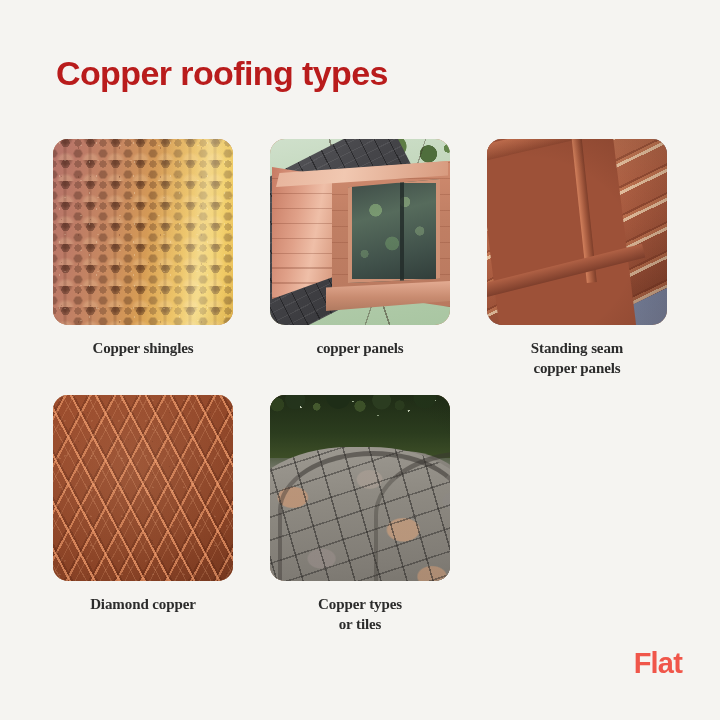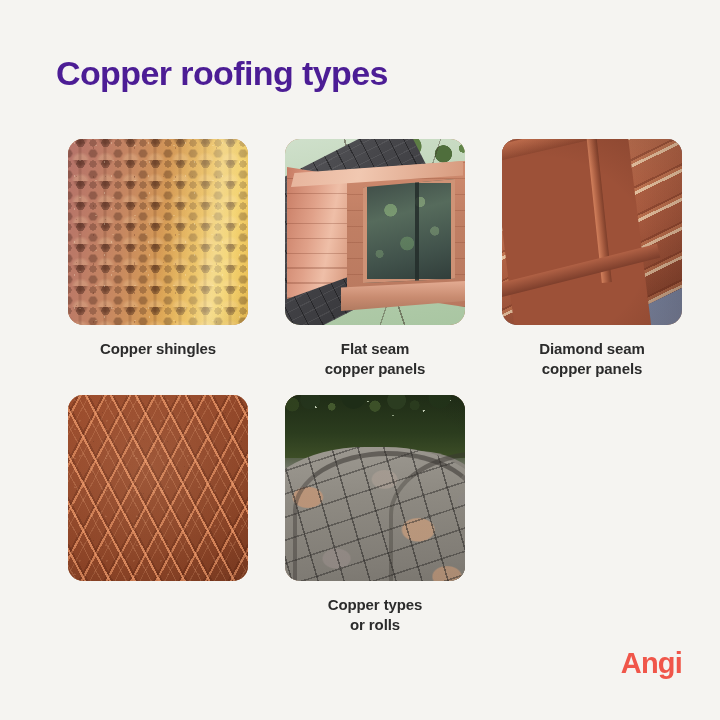--- a/index.html
+++ b/index.html
@@ -22,35 +22,36 @@
   }
 
   
   .title {
     position: absolute;
     left: 56px;
     top: 54px;
     font-size: 34px;
     font-weight: 700;
     letter-spacing: -0.6px;
-    color: #4c1d95;
+    color: #b91c1c;
     line-height: 1.15;
     white-space: nowrap;
   }
 
   
   .grid {
     position: absolute;
-    left: 68px;
+    left: 53px;
     top: 139px;
     width: 615px;
     display: grid;
     grid-template-columns: repeat(3, 180px);
     column-gap: 37px;
     row-gap: 16px;
+    font-family: Liberation Serif, serif;
   }
   .cell {
     width: 180px;
   }
   .thumb {
     position: relative;
     width: 180px;
     height: 186px;
     border-radius: 15px;
     overflow: hidden;
@@ -606,72 +607,72 @@
           <div class="flat-face-front"></div>
           <div class="flat-top"></div>
           <div class="flat-win">
             <div class="flat-win-refl"></div>
             <div class="flat-mullion"></div>
           </div>
           <div class="flat-sill"></div>
         </div>
       </div>
       <div class="caption">
-        <span class="ln">Flat seam</span>
         <span class="ln">copper panels</span>
       </div>
     </div>
 
     <div class="cell">
       <div class="thumb">
         <div class="layer ss-sky"></div>
         <div class="ss-roof"></div>
         <div class="ss-roof-gloss"></div>
         <div class="ss-wall"></div>
         <div class="ss-wall-top"></div>
         <div class="ss-wall-edge"></div>
         <div class="ss-eave"></div>
         <div class="layer ss-shadow"></div>
       </div>
       <div class="caption">
-        <span class="ln">Diamond seam</span>
+        <span class="ln">Standing seam</span>
         <span class="ln">copper panels</span>
       </div>
     </div>
 
     <div class="cell">
       <div class="thumb">
         <div class="layer dia-base"></div>
         <div class="layer dia-net"></div>
         <div class="layer dia-net2"></div>
         <div class="layer dia-grain"></div>
         <div class="layer dia-vig"></div>
       </div>
       <div class="caption">
+        <span class="ln">Diamond copper</span>
       </div>
     </div>
 
     <div class="cell">
       <div class="thumb">
         <div class="layer sheet-bg"></div>
         <div class="sheet-sky"></div>
         <div class="layer sheet-trees"></div>
         <div class="sheet-sparkle"></div>
         <div class="sheet-right"></div>
         <div class="sheet-roof">
           <div class="sheet-patina"></div>
           <div class="sheet-tiles"></div>
         </div>
         <div class="sheet-ridge"></div>
         <div class="sheet-ridge2"></div>
         <div class="layer sheet-vig"></div>
       </div>
       <div class="caption">
         <span class="ln">Copper types</span>
-        <span class="ln">or rolls</span>
+        <span class="ln">or tiles</span>
       </div>
     </div>
 
   </div>
 
-  <div class="logo">Angi</div>
+  <div class="logo">Flat</div>
 
 </div>
 
 </body></html>

